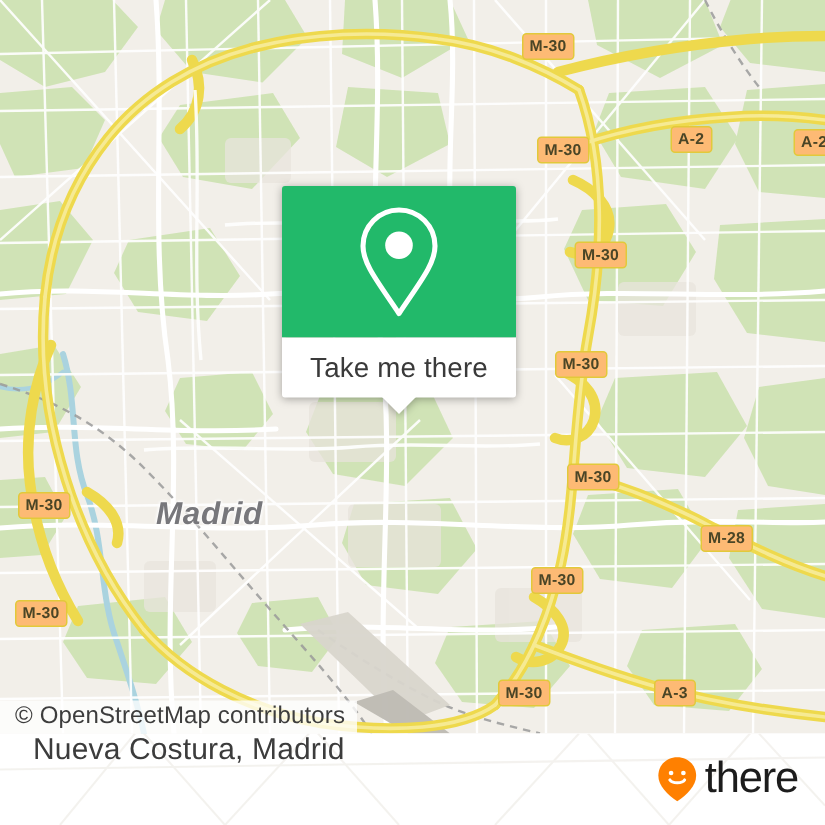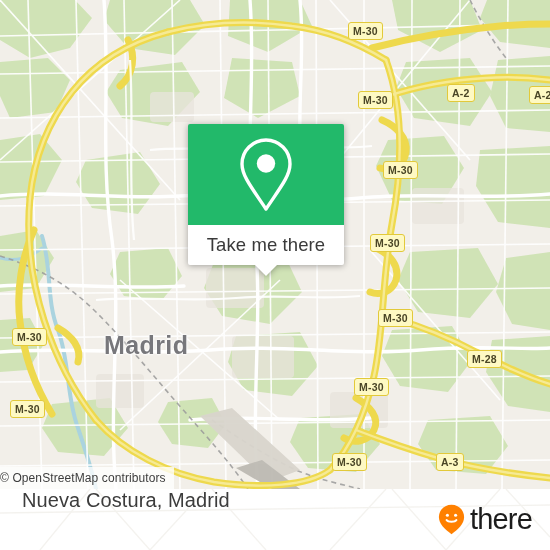--- a/index.html
+++ b/index.html
@@ -30,53 +30,54 @@
     background: #f2efe9;
   }
   #map svg { display: block; }
 
   .attrib {
     position: absolute;
     left: 0;
     bottom: 0;
     height: 22px;
     line-height: 22px;
-    padding: 0 8px 0 0;
-    font-size: 12px;
+    padding: 0 8px 0 10px;
+    font-size: 16px;
     color: #3d3d3d;
     background: rgba(255,255,255,0.78);
     white-space: nowrap;
     letter-spacing: 0.1px;
   }
 
   
   .shield {
     position: absolute;
-    background: #fef9c3;
+    background: #fdba74;
     border: 1px solid #e2c93a;
     border-radius: 3px;
     color: #4a4526;
     font-size: 10.5px;
     font-weight: bold;
     line-height: 14px;
     height: 14px;
     padding: 1px 4px 1px 4px;
     white-space: nowrap;
     letter-spacing: 0.2px;
     box-sizing: content-box;
   }
 
   .citylabel {
     position: absolute;
     color: #77777b;
-    font-size: 25px;
+    font-size: 21px;
     font-weight: bold;
     letter-spacing: 0.4px;
     text-shadow: 0 0 3px #fff, 0 0 3px #fff, 0 0 2px #fff;
     white-space: nowrap;
+    font-style: italic;
   }
 
   
   #callout {
     position: absolute;
     left: 188px;
     top: 124px;
     width: 156px;
     z-index: 40;
     filter: drop-shadow(0 1px 3px rgba(0,0,0,0.33));

